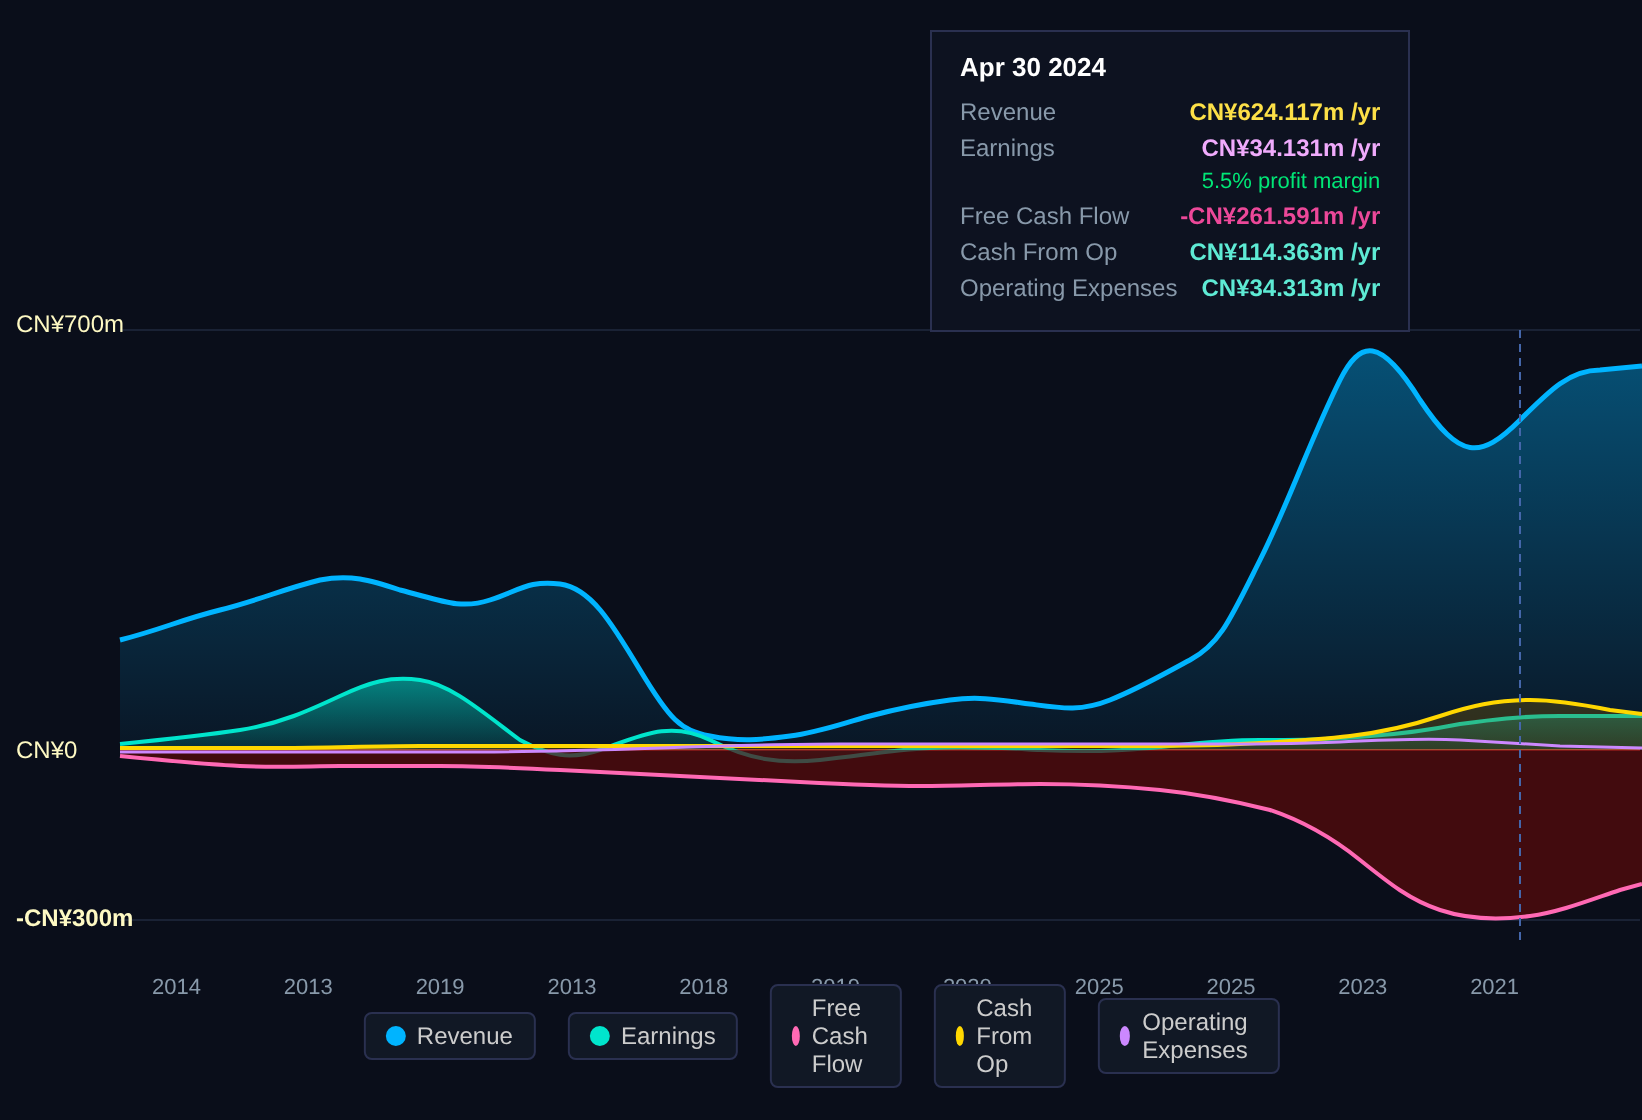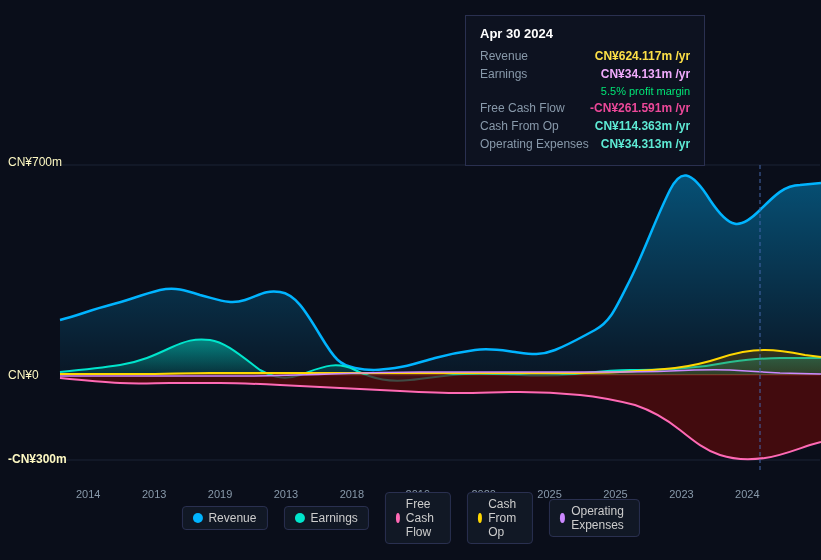--- a/index.html
+++ b/index.html
@@ -371,21 +371,21 @@
     <span class="x-label">2014</span>
     <span class="x-label">2013</span>
     <span class="x-label">2019</span>
     <span class="x-label">2013</span>
     <span class="x-label">2018</span>
     <span class="x-label">2019</span>
     <span class="x-label">2020</span>
     <span class="x-label">2025</span>
     <span class="x-label">2025</span>
     <span class="x-label">2023</span>
-    <span class="x-label">2024</span>
+    <span class="x-label">2021</span>
     <span class="x-label"></span>
   </div>
 
   <div id="tooltip-card">
     <div id="tooltip-date">Apr 30 2024</div>
 
     <div class="tooltip-row">
       <span class="tooltip-label">Revenue</span>
       <span class="tooltip-value cyan">CN¥624.117m /yr</span>
     </div>

